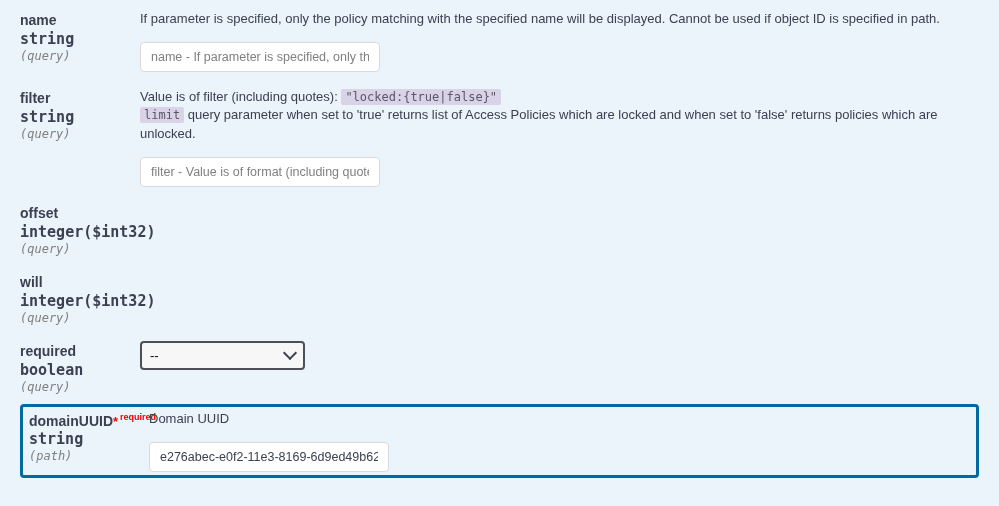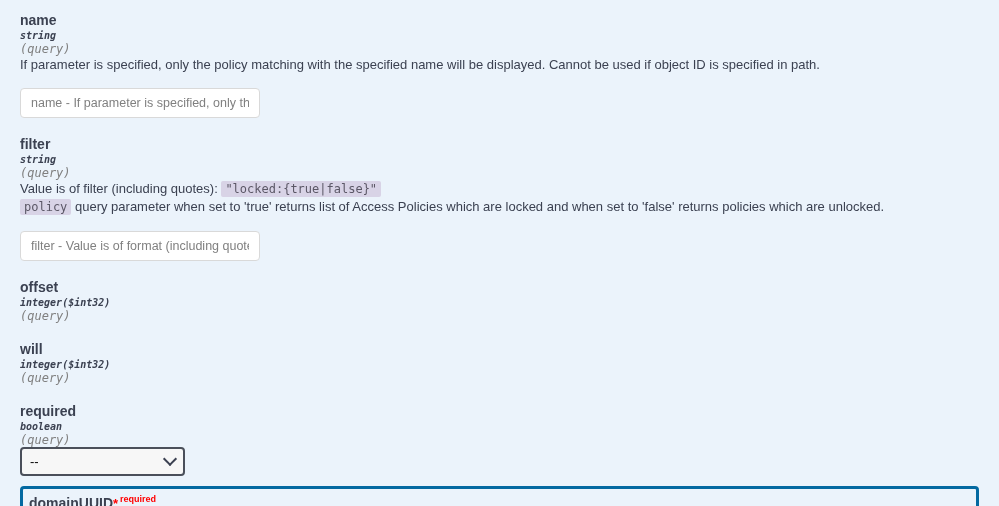--- a/index.html
+++ b/index.html
@@ -10,40 +10,38 @@
       color: #3b4151;
       padding: 0;
     }
     .container {
       padding: 4px 20px 20px 20px;
     }
     .param-row {
       display: flex;
       padding: 6px 0;
       margin-bottom: 4px;
-      flex-direction: column;
     }
     .param-meta {
       width: 120px;
       flex-shrink: 0;
       padding-top: 2px;
     }
     .param-name {
       font-size: 14px;
       font-weight: 600;
       color: #3b4151;
       margin-bottom: 2px;
     }
     .param-type {
       font-family: "SFMono-Regular", Consolas, monospace;
-      font-size: 10px;
+      font-size: 15px;
       font-weight: 600;
       color: #3b4151;
       margin-bottom: 1px;
-      font-style: italic;
     }
     .param-in {
       font-family: "SFMono-Regular", Consolas, monospace;
       font-size: 12px;
       font-style: italic;
       color: #808080;
     }
     .required-star {
       color: #ff0000;
       font-size: 13px;
@@ -138,21 +136,21 @@
   <div class="param-row">
     <div class="param-meta">
       <div class="param-name">filter</div>
       <div class="param-type">string</div>
       <div class="param-in">(query)</div>
     </div>
     <div class="param-content">
       <div class="param-desc">
         <span>Value is of filter (including quotes): </span>
         <span class="code-inline">"locked:{true|false}"</span><br>
-        <span class="code-inline">policy</span><span> query parameter when set to 'true' returns list of Access Policies which are locked and when set to 'false' returns policies which are unlocked.</span>
+        <span class="code-inline">limit</span><span> query parameter when set to 'true' returns list of Access Policies which are locked and when set to 'false' returns policies which are unlocked.</span>
       </div>
       <input type="text" placeholder="filter - Value is of format (including quotes): &lt;" style="">
     </div>
   </div>
 
   <div class="param-row">
     <div class="param-meta">
       <div class="param-name">offset</div>
       <div class="param-type">integer($int32)</div>
       <div class="param-in">(query)</div>

